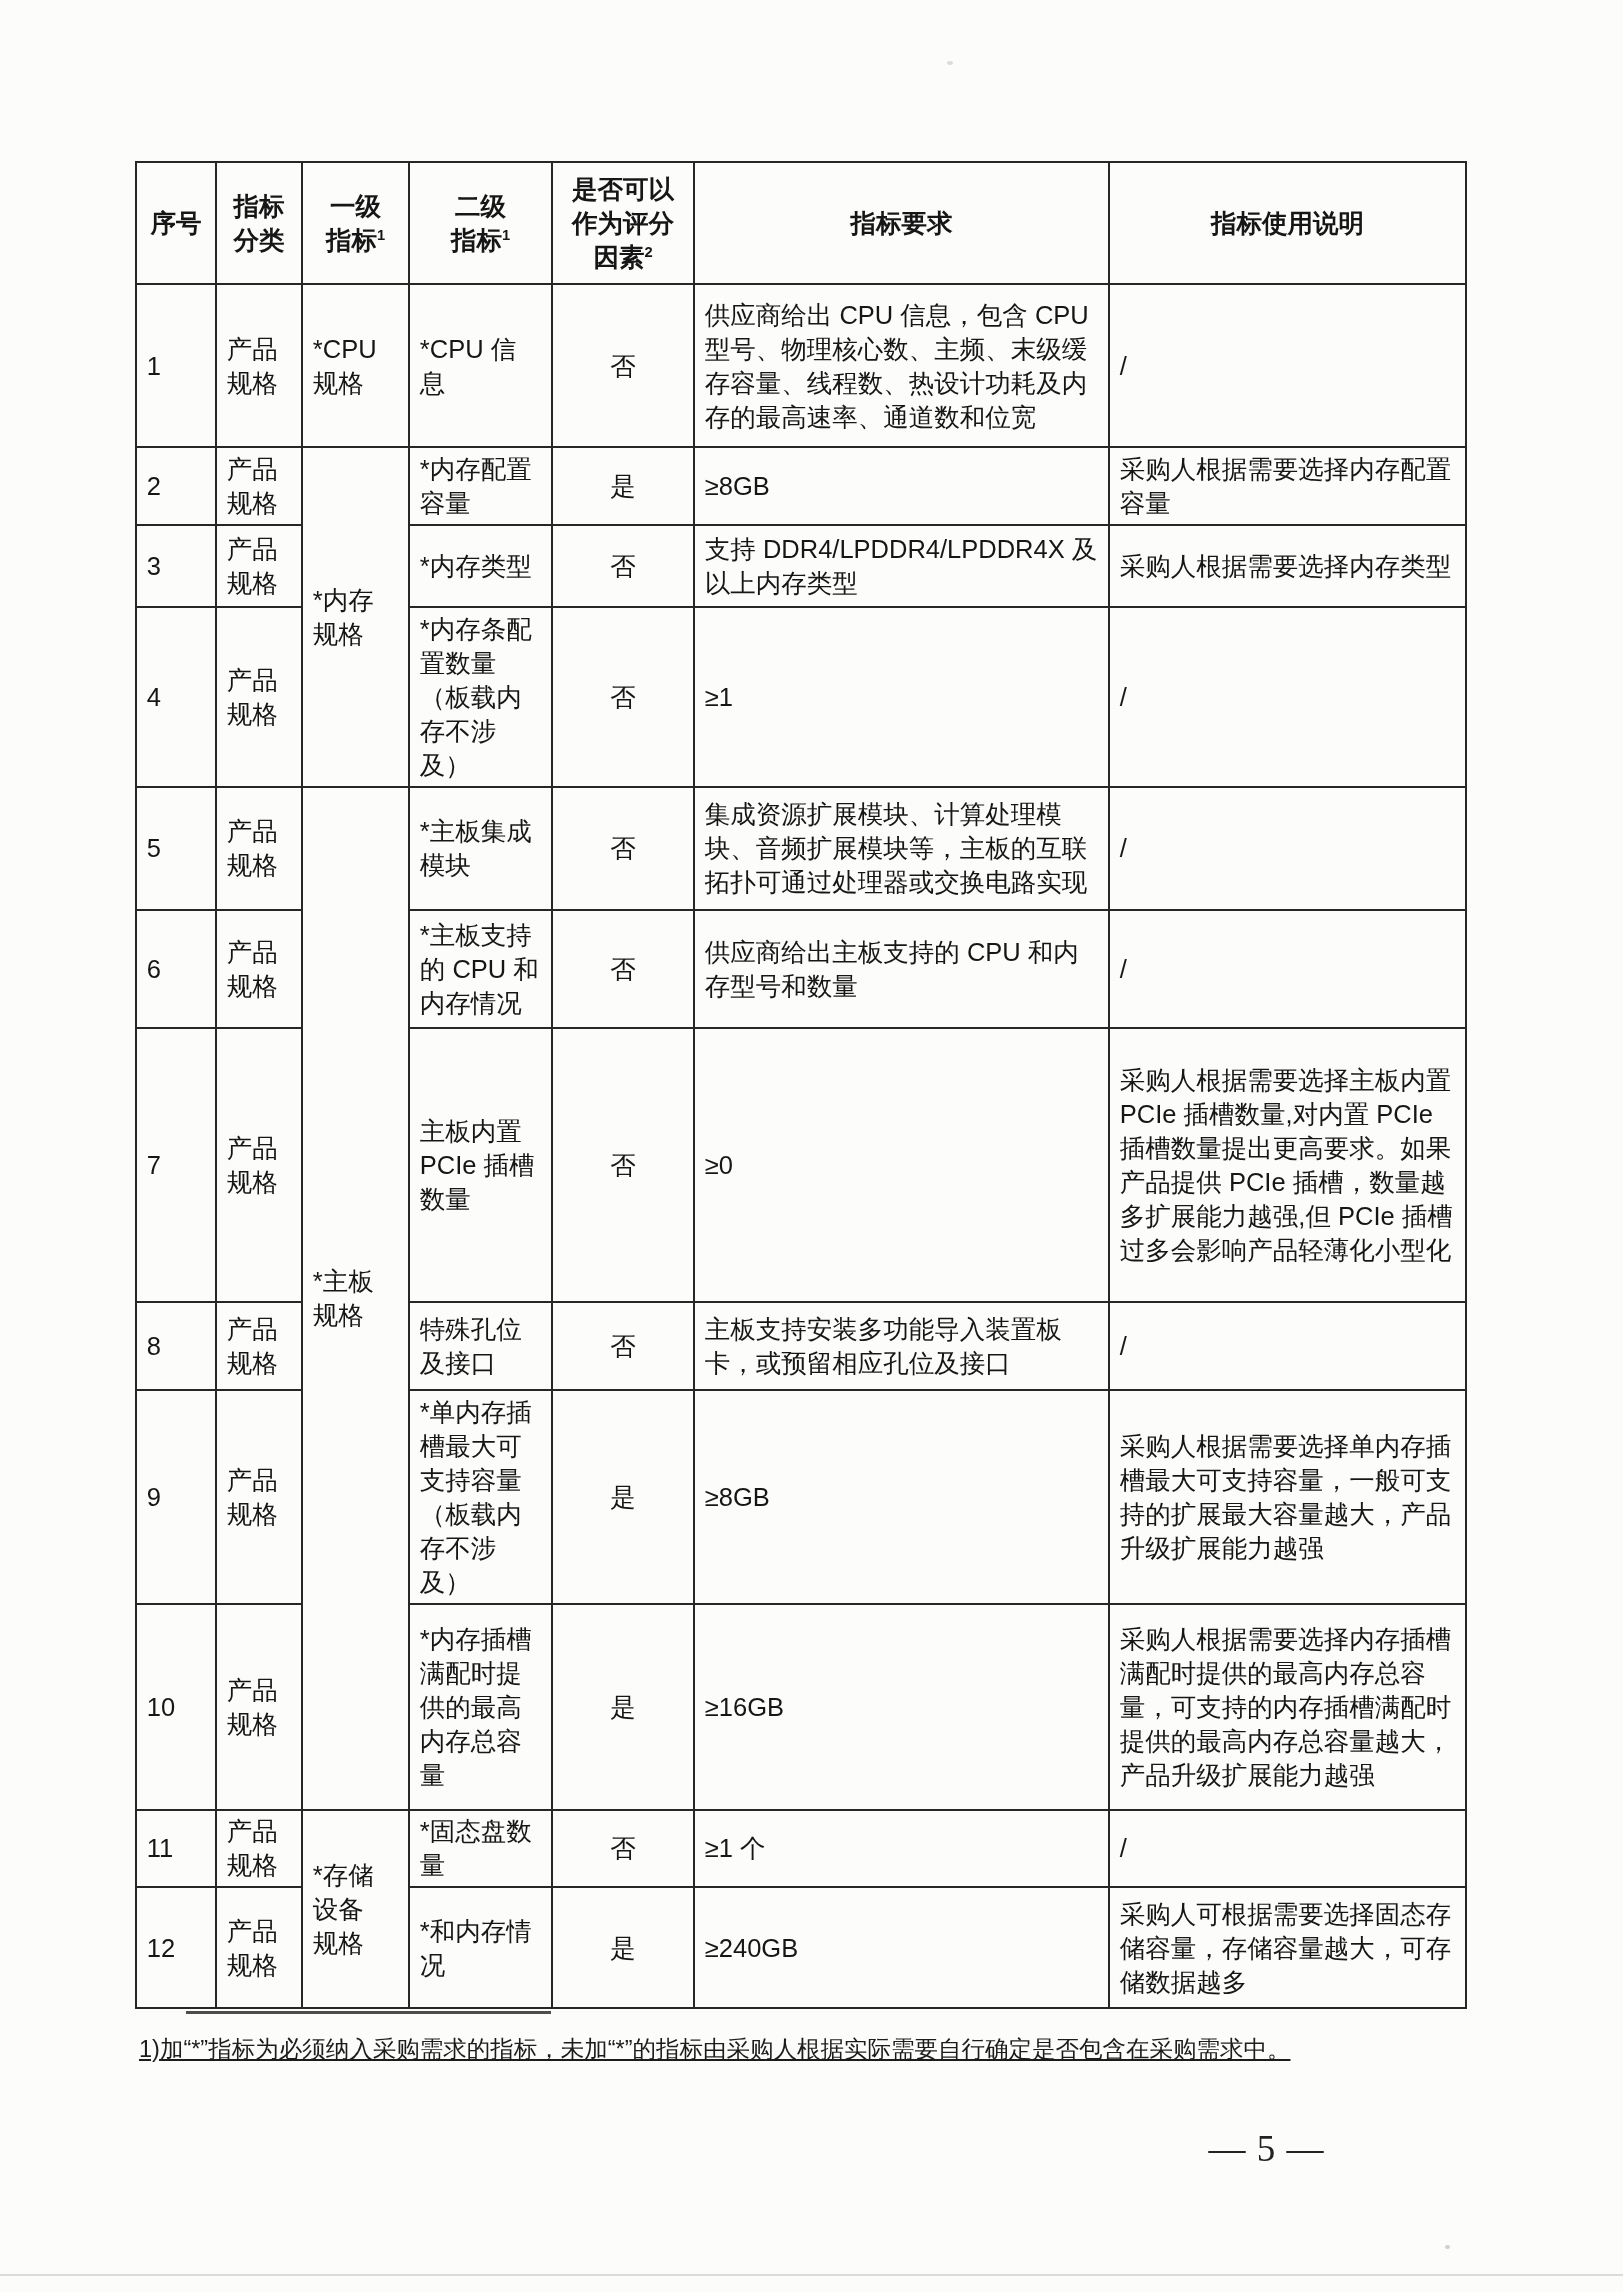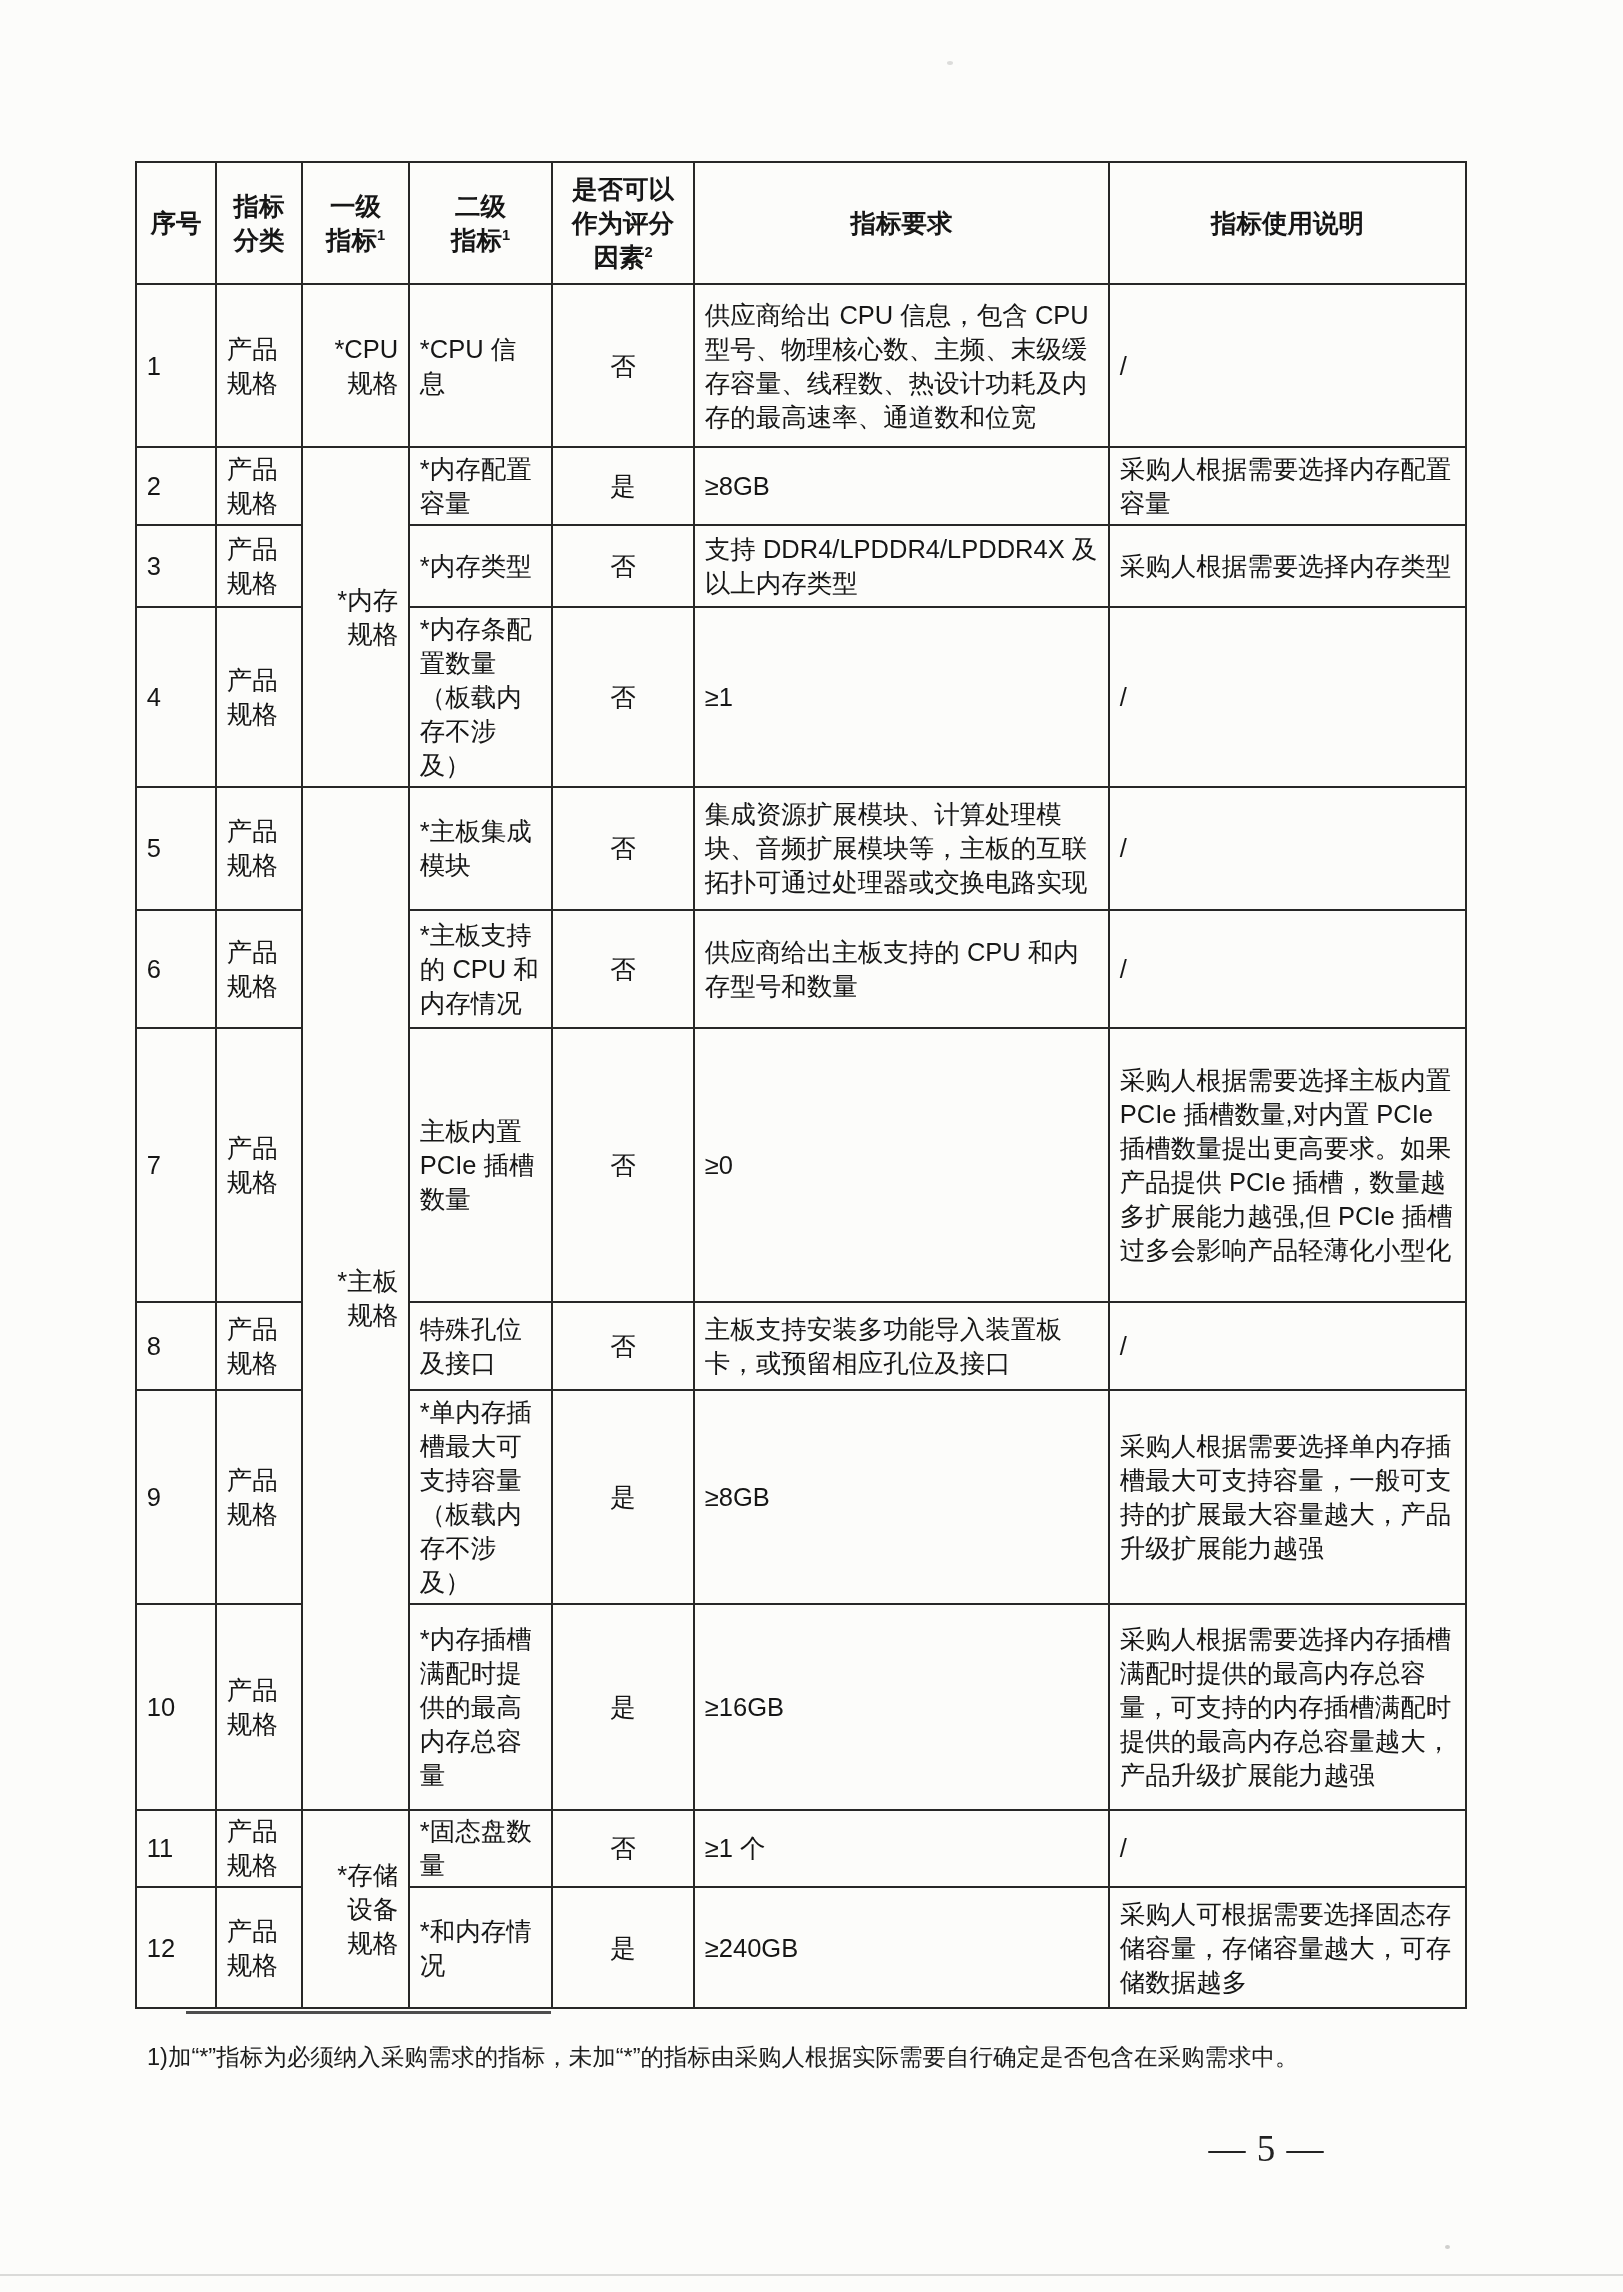--- a/index.html
+++ b/index.html
@@ -41,21 +41,21 @@
     white-space:pre-line;
     font-size:25.5px;
   }
   table.spec sup{
     font-size:14.7px;
     vertical-align:super;
     line-height:0;
   }
   .c-seq{text-align:left;padding-left:11.8px;}
   .c-cat{text-align:left;white-space:pre-line;}
-  .c-l1{text-align:right;white-space:pre-line;}
+  .c-l1{text-align:left;white-space:pre-line;}
   .c-l2{text-align:left;}
   .c-score{text-align:center;}
   .c-req{text-align:left;}
   .c-use{text-align:left;}
   tr.hrow{height:122px;}
   tr.r1{height:163px;} tr.r2{height:78px;}  tr.r3{height:82px;}
   tr.r4{height:154px;} tr.r5{height:123px;} tr.r6{height:118px;}
   tr.r7{height:274px;} tr.r8{height:88px;}  tr.r9{height:186px;}
   tr.r10{height:206px;} tr.r11{height:71px;margin-left:36px;} tr.r12{height:121px;}
 
@@ -66,21 +66,21 @@
     background:#4d4d4d;
   }
   .footnotes{
     position:absolute;
     left:131px;top:2023px;
     width:1304px;
     font-size:23.5px;
     line-height:36px;
     color:#1c1c1c;
   }
-  .footnotes p{margin:16px;}
+  .footnotes p{margin:8px;text-decoration:underline;}
   .page-number{
     position:absolute;
     left:1188px;top:2127px;
     width:157px;
     text-align:center;
     font-family:"Liberation Serif", serif;
     font-size:37px;
     letter-spacing:1px;
     color:#222;
   }

